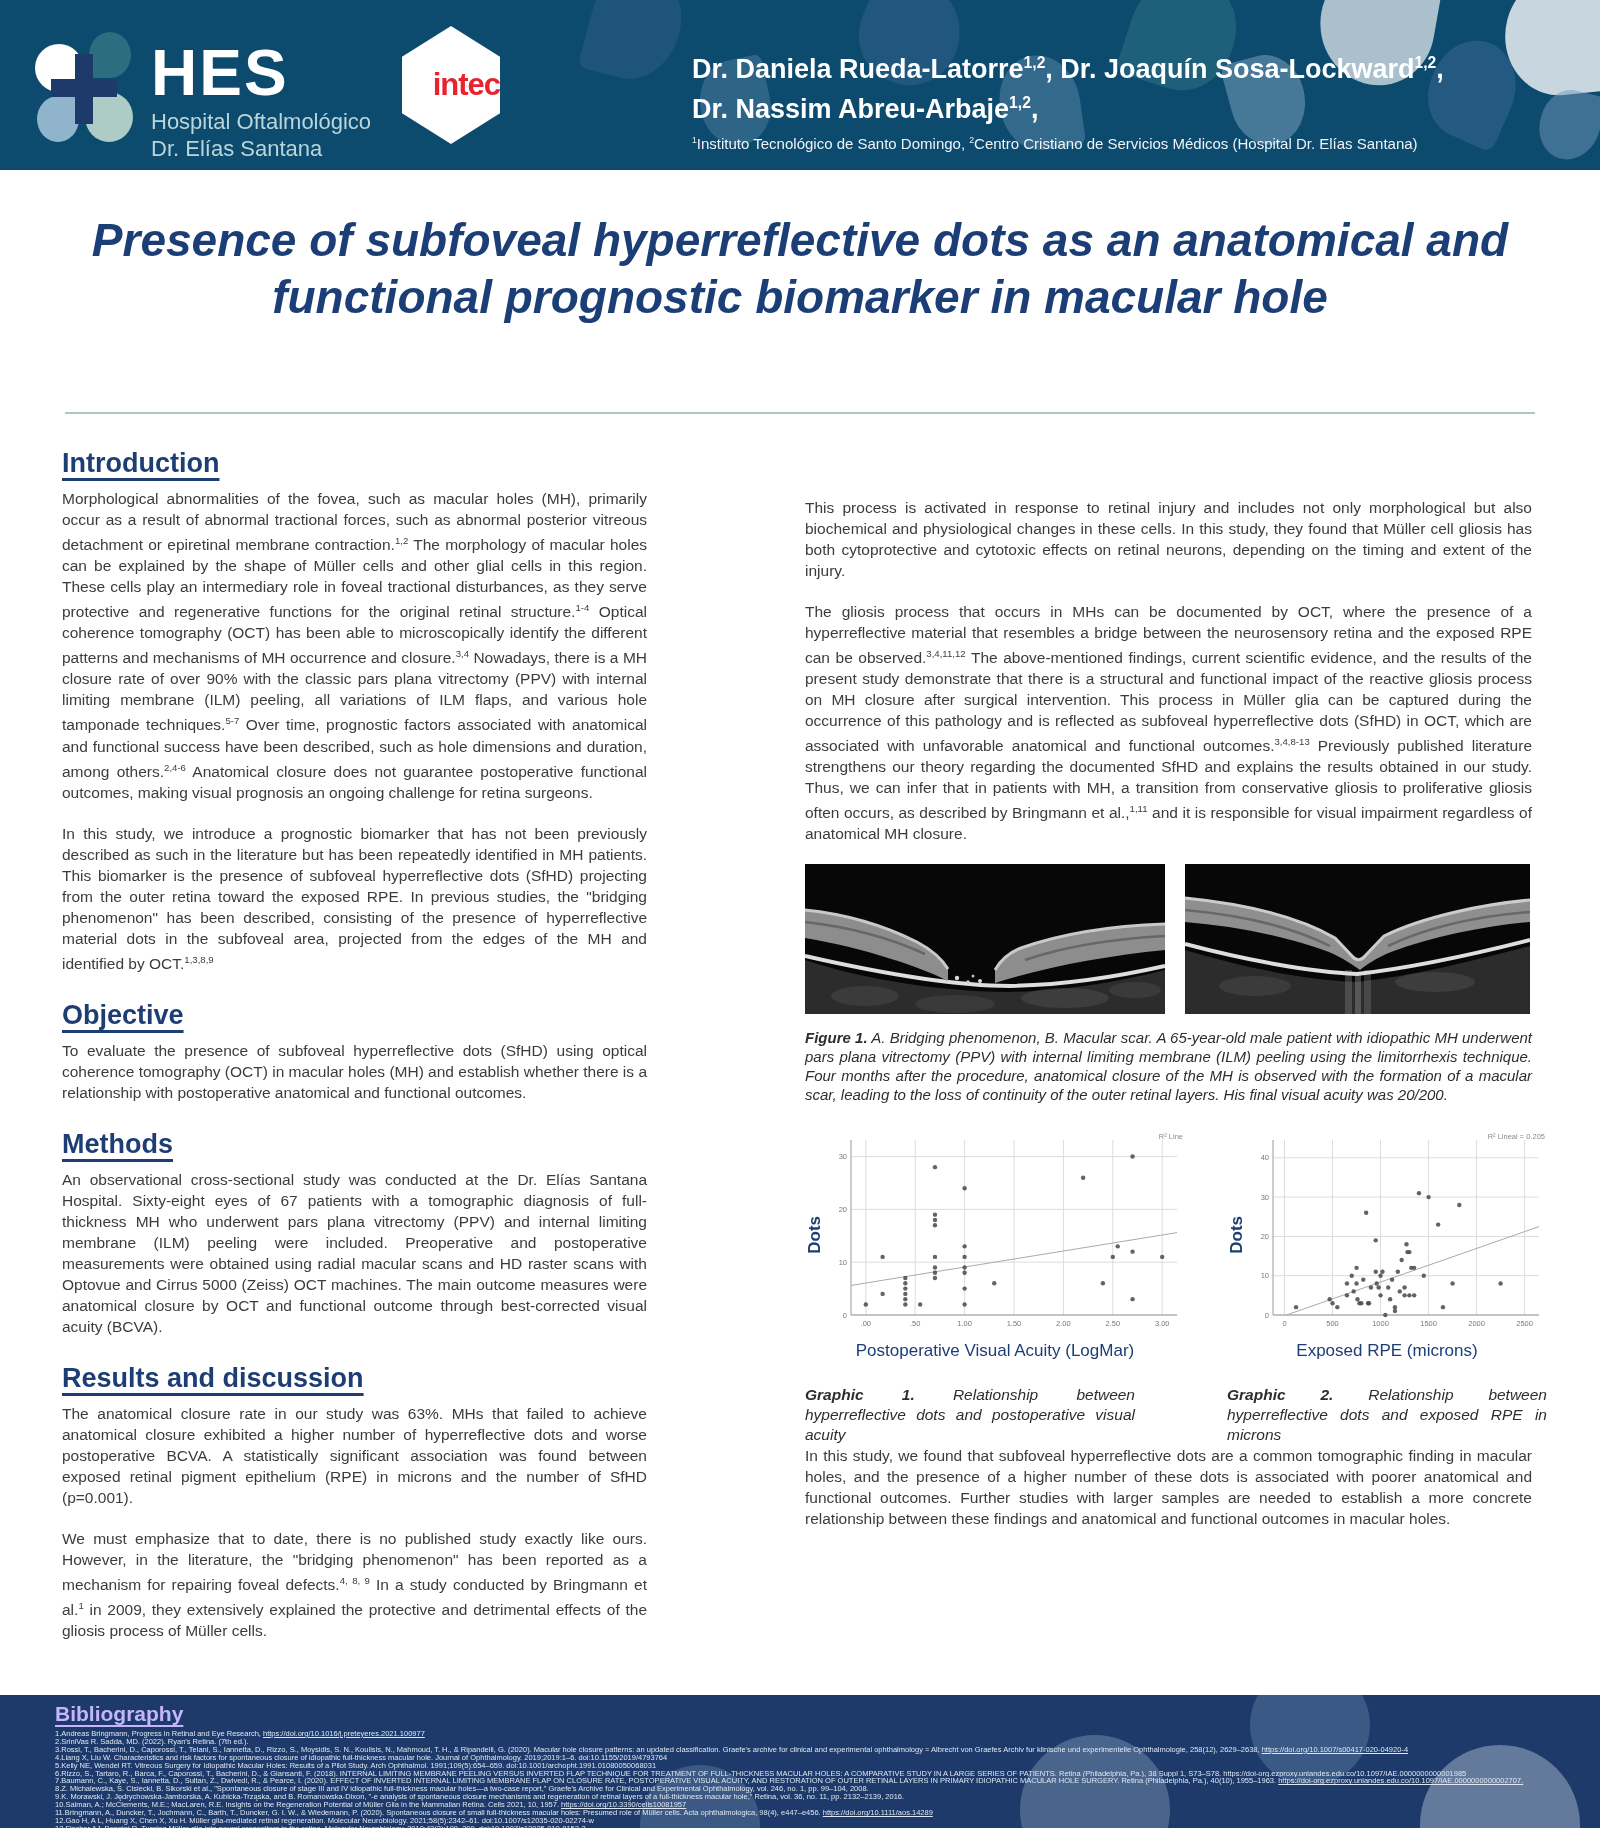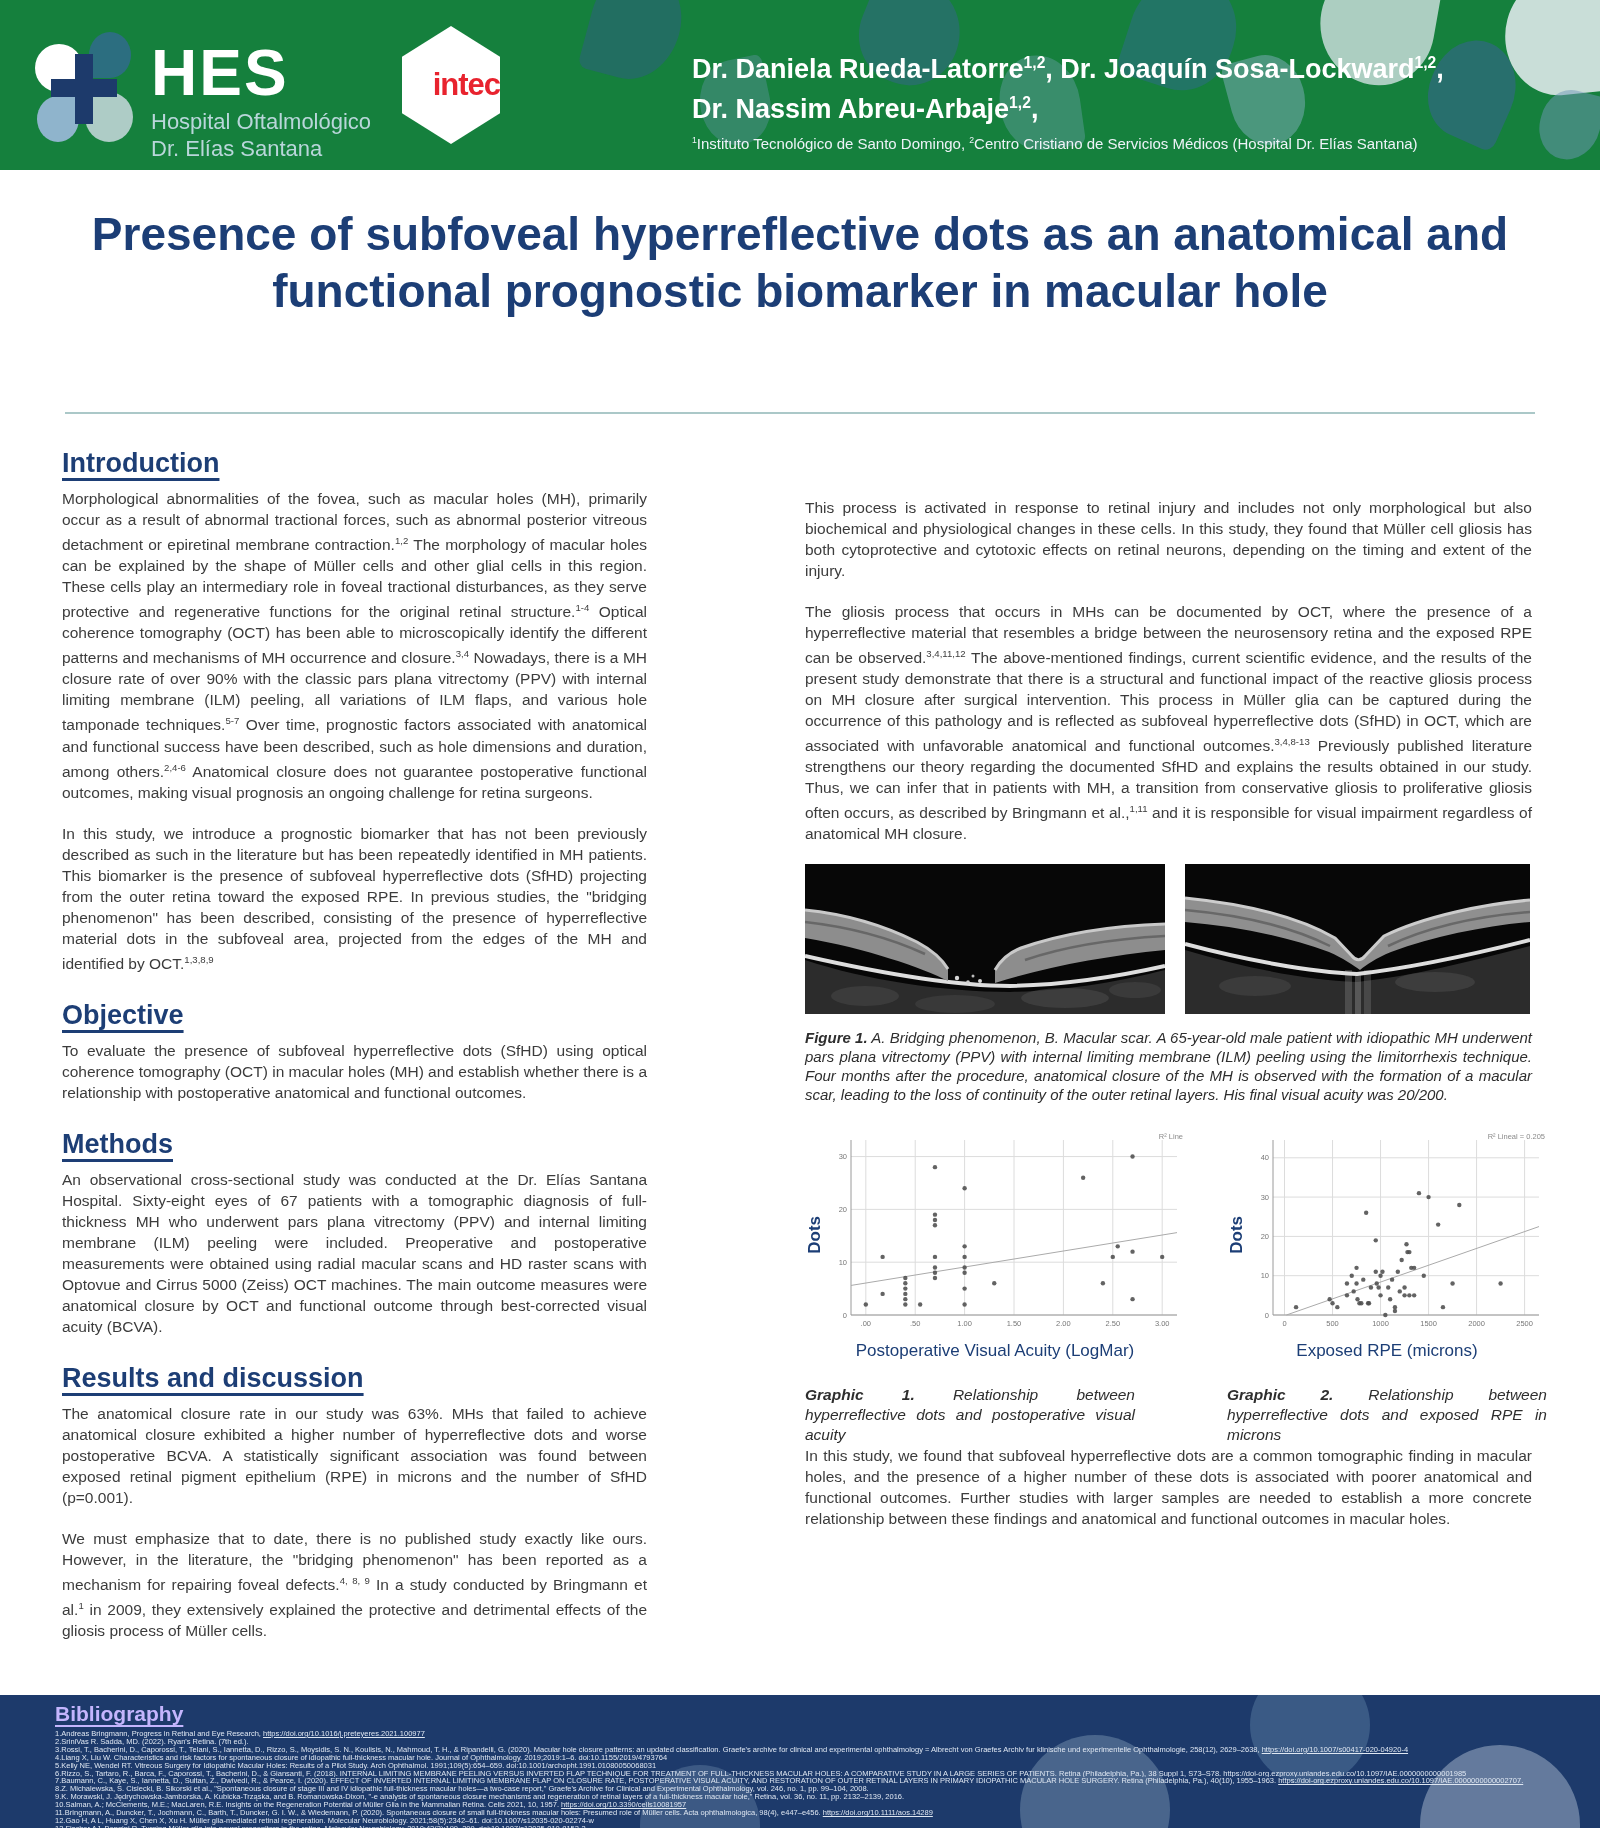--- a/index.html
+++ b/index.html
@@ -1,19 +1,19 @@
 <!DOCTYPE html>
 <html><head>
 <meta charset="utf-8">
 <style>
   html,body{margin:0;padding:0;background:#ffffff;font-family:"Liberation Sans",sans-serif;}
   .poster{position:relative;width:1600px;height:1828px;background:#fff;overflow:hidden;}
 
   
-  .header{position:absolute;left:0;top:0;width:1600px;height:170px;background:#15803d;overflow:hidden;}
+  .header{position:absolute;left:0;top:0;width:1600px;height:170px;background:#0c4a6e;overflow:hidden;}
   .blob{position:absolute;opacity:.55;}
   .b1{left:590px;top:-30px;width:90px;height:110px;background:#2f5b86;border-radius:50% 50% 55% 10%;transform:rotate(15deg);opacity:.5;}
   .b2{left:700px;top:60px;width:70px;height:85px;background:#6f98b8;border-radius:55% 10% 50% 50%;transform:rotate(-12deg);opacity:.35;}
   .b3{left:860px;top:-20px;width:100px;height:105px;background:#35648e;border-radius:10% 55% 50% 50%;transform:rotate(22deg);opacity:.5;}
   .b4{left:1000px;top:55px;width:80px;height:95px;background:#7fa6c4;border-radius:50% 55% 10% 50%;transform:rotate(-8deg);opacity:.35;}
   .b5{left:1130px;top:-25px;width:105px;height:115px;background:#2c6e80;border-radius:55% 50% 50% 12%;transform:rotate(18deg);opacity:.6;}
   .b6{left:1230px;top:55px;width:75px;height:90px;background:#8fb4cc;border-radius:12% 50% 55% 50%;transform:rotate(-15deg);opacity:.45;}
   .b7{left:1320px;top:-35px;width:115px;height:120px;background:#dfe8ee;border-radius:50% 12% 50% 55%;transform:rotate(10deg);opacity:.75;}
   .b8{left:1430px;top:40px;width:85px;height:100px;background:#35648e;border-radius:50% 55% 12% 50%;transform:rotate(24deg);opacity:.6;}
   .b9{left:1505px;top:-25px;width:110px;height:120px;background:#e9eff3;border-radius:55% 50% 12% 50%;transform:rotate(-6deg);opacity:.85;}
@@ -36,22 +36,22 @@
          clip-path:polygon(50% 0,100% 26%,100% 74%,50% 100%,0 74%,0 26%);
          display:flex;align-items:center;justify-content:flex-end;}
   .intec-label{color:#e8232e;font-weight:bold;font-size:31px;letter-spacing:-1px;}
 
   .authors{position:absolute;left:692px;top:46px;width:880px;color:#fff;}
   .authors-line{font-size:27px;font-weight:bold;line-height:33px;}
   .authors sup{font-size:58%;}
   .affiliation{font-size:15px;line-height:19px;margin-top:5px;color:#eef3f8;font-weight:normal;}
 
   
-  .title{position:absolute;left:75px;top:206px;width:1450px;text-align:center;color:#1c3e76;
-         font-size:46px;font-weight:bold;line-height:57px;}
+  .title{position:absolute;left:75px;top:212px;width:1450px;text-align:center;color:#1c3e76;
+         font-size:46px;font-weight:bold;line-height:57px;font-style:italic;}
   .rule{position:absolute;left:65px;top:412px;width:1470px;height:2px;background:#abc8c8;}
 
   
   .col{position:absolute;}
   .col-left{left:62px;top:448px;width:585px;}
   .col-right{left:805px;top:497px;width:727px;}
   h2.sec{color:#1d3e75;font-size:27px;font-weight:bold;margin:26px 0 9px;
          text-decoration:underline;text-underline-offset:6px;text-decoration-thickness:3px;}
   h2.first{margin-top:0;}
   p.body{font-size:15.5px;line-height:21px;color:#3c3c3c;text-align:justify;margin:0 0 20px;}

